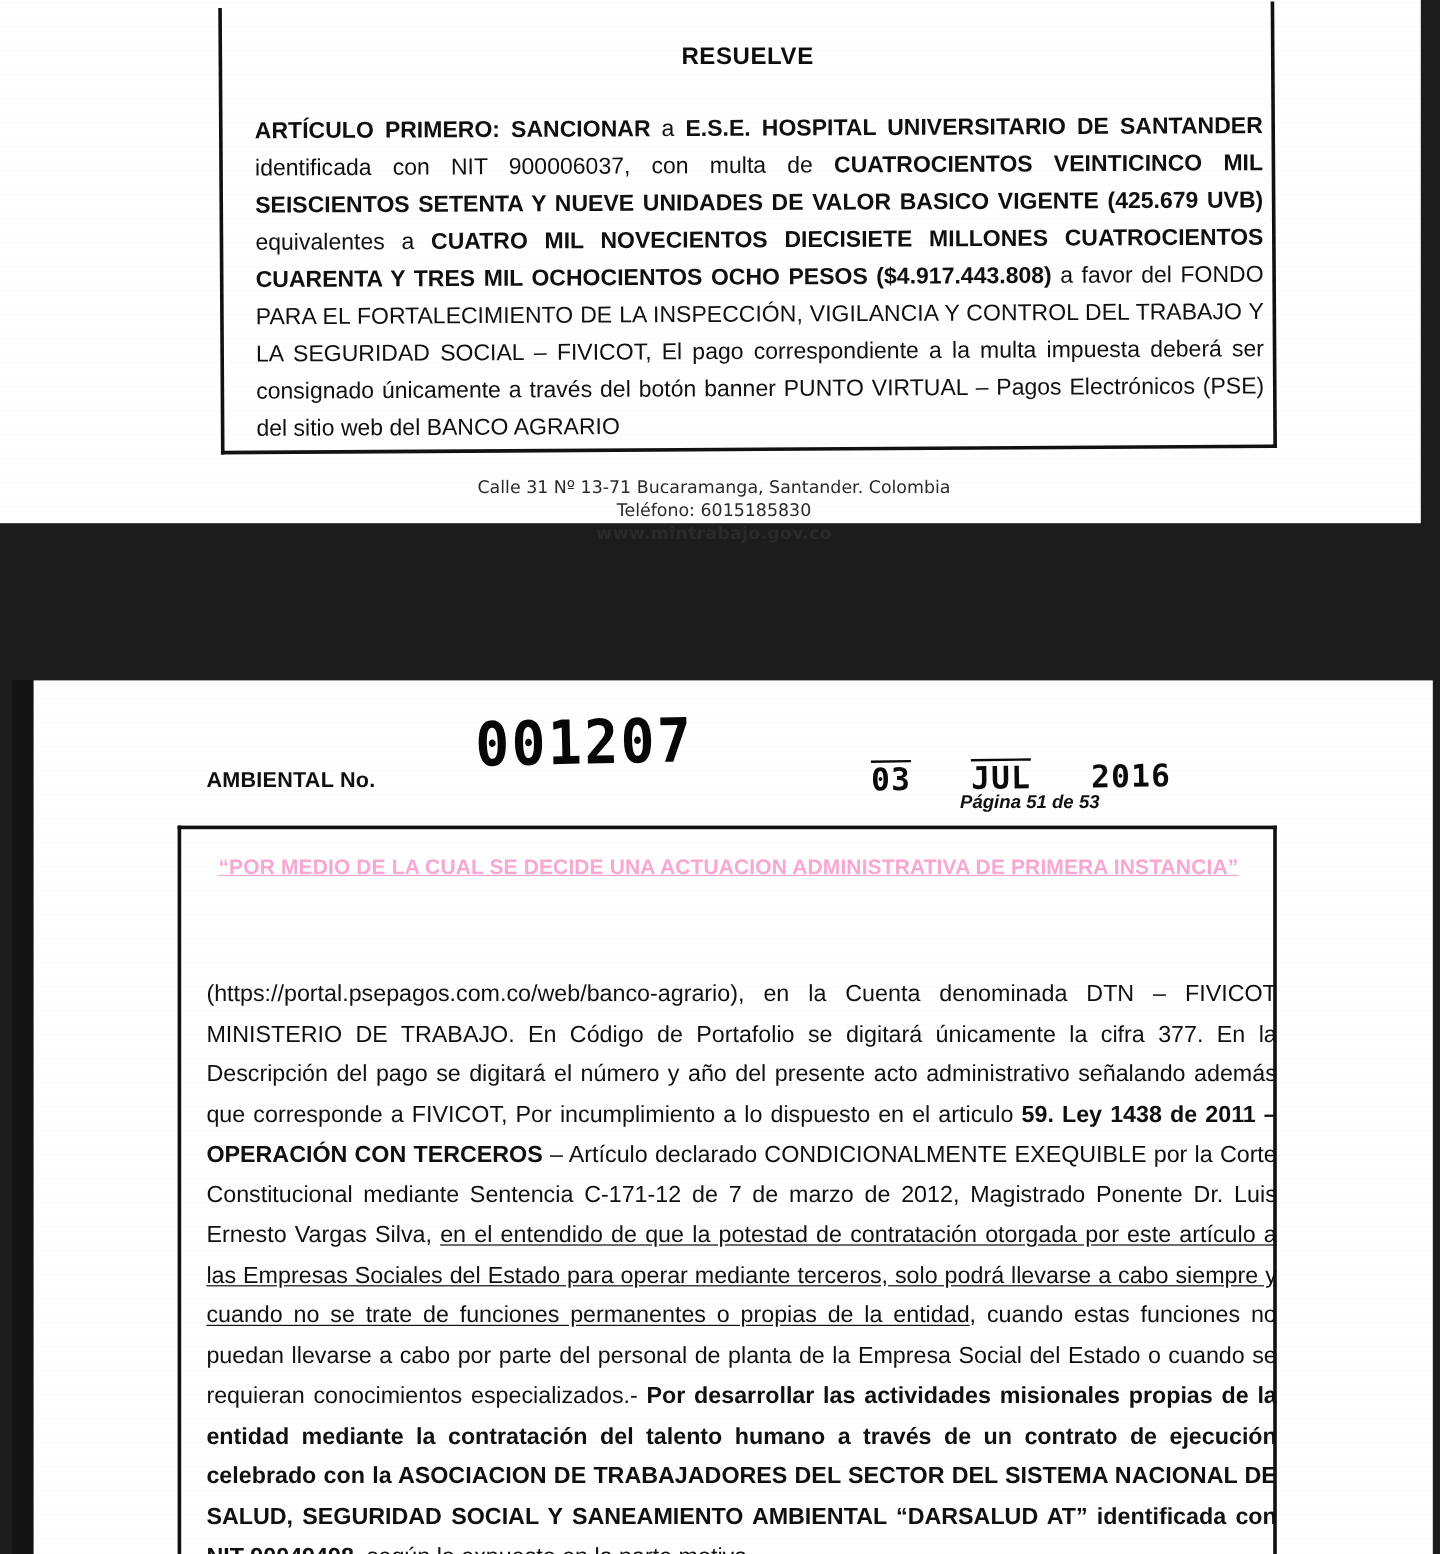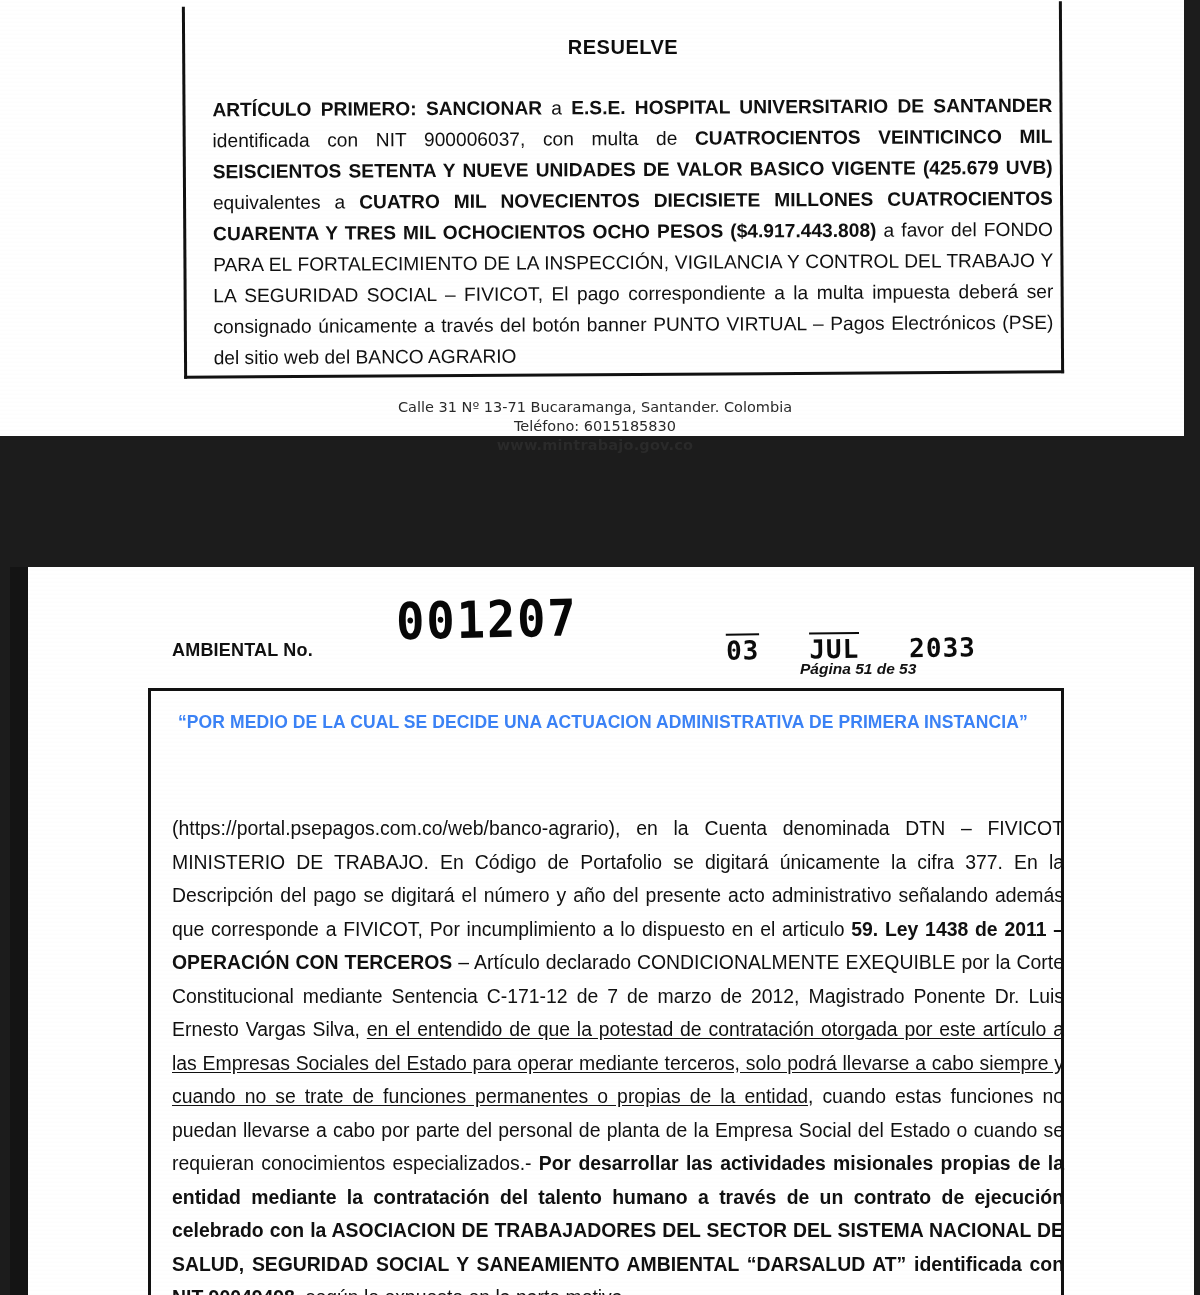--- a/index.html
+++ b/index.html
@@ -187,25 +187,27 @@
     border: 3px solid #111;
     border-bottom: none;
     box-sizing: border-box;
   }
 
   .p2-title {
     position: absolute;
     left: 178px;
     top: 710px;
     width: 858px;
+    text-align: center;
     font-size: 17.5px;
     font-weight: bold;
     line-height: 25px;
     letter-spacing: 0.1px;
-    color: #3b82f6;
+    color: #f9a8d4;
+    text-decoration: underline;
   }
 
   .p2-body {
     position: absolute;
     left: 172px;
     top: 812px;
     width: 892px;
     font-size: 19.4px;
     line-height: 33.5px;
     text-align: justify;
@@ -255,21 +257,21 @@
 
 <div class="res-label scan-text">AMBIENTAL No.</div>
 
 <div class="res-number">001207</div>
 
 <div class="date-stamp">
   <span class="ov">03</span>
   <span>&nbsp;</span>
   <span class="ov">JUL</span>
   <span>&nbsp;</span>
-  <span>2033</span>
+  <span>2016</span>
 </div>
 
 <div class="page-num scan-text">Página 51 de 53</div>
 
 <div class="box2"></div>
 
 <div class="p2-title scan-text">“POR MEDIO DE LA CUAL SE DECIDE UNA ACTUACION ADMINISTRATIVA DE PRIMERA INSTANCIA”</div>
 
 <div class="p2-body scan-text">(https://portal.psepagos.com.co/web/banco-agrario), en la Cuenta denominada DTN – FIVICOT MINISTERIO DE TRABAJO. En Código de Portafolio se digitará únicamente la cifra 377. En la Descripción del pago se digitará el número y año del presente acto administrativo señalando además que corresponde a FIVICOT, Por incumplimiento a lo dispuesto en el articulo <b>59. Ley 1438 de 2011 – OPERACIÓN CON TERCEROS</b> – Artículo declarado CONDICIONALMENTE EXEQUIBLE por la Corte Constitucional mediante Sentencia C-171-12 de 7 de marzo de 2012, Magistrado Ponente Dr. Luis Ernesto Vargas Silva, <u>en el entendido de que la potestad de contratación otorgada por este artículo a las Empresas Sociales del Estado para operar mediante terceros, solo podrá llevarse a cabo siempre y cuando no se trate de funciones permanentes o propias de la entidad</u>, cuando estas funciones no puedan llevarse a cabo por parte del personal de planta de la Empresa Social del Estado o cuando se requieran conocimientos especializados.- <b>Por desarrollar las actividades misionales propias de la entidad mediante la contratación del talento humano a través de un contrato de ejecución celebrado con la ASOCIACION DE TRABAJADORES DEL SECTOR DEL SISTEMA NACIONAL DE SALUD, SEGURIDAD SOCIAL Y SANEAMIENTO AMBIENTAL “DARSALUD AT” identificada con NIT 90049498,</b> según lo expuesto en la parte motiva.</div>
 

